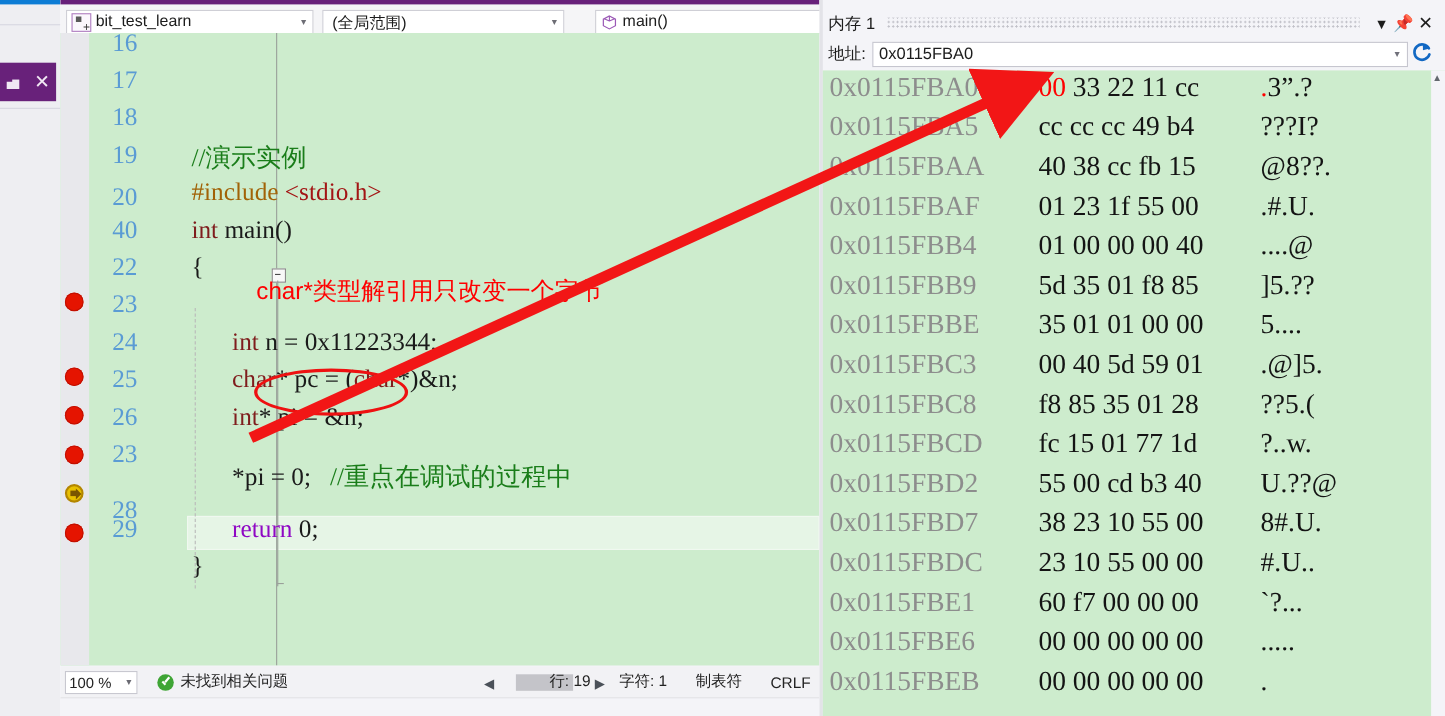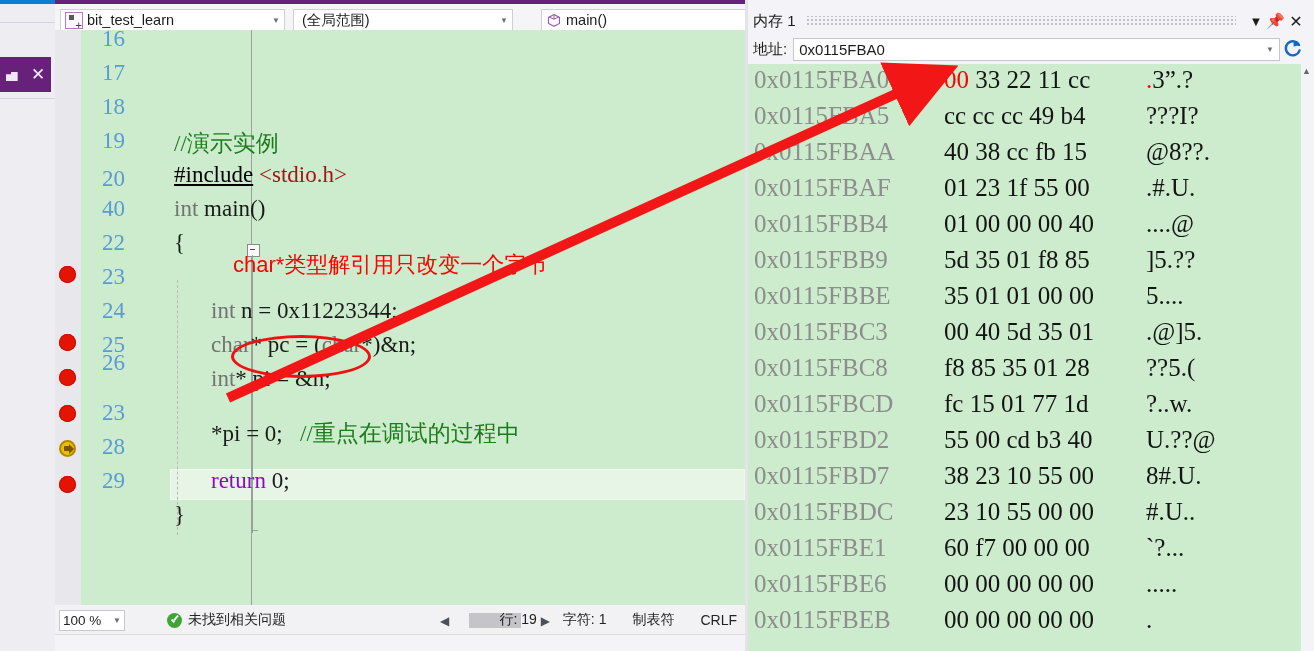--- a/index.html
+++ b/index.html
@@ -46,25 +46,25 @@
   .cur-arrow{position:absolute;left:4px;width:17px;height:17px;border-radius:50%;background:#e8c000;
     border:2px solid #b38600;box-sizing:border-box;}
   .cur-arrow:before{content:"";position:absolute;left:2.5px;top:4px;width:7px;height:5px;background:#7a5500;}
   .cur-arrow:after{content:"";position:absolute;left:8px;top:2px;width:0;height:0;border-left:5px solid #7a5500;
     border-top:5px solid transparent;border-bottom:5px solid transparent;}
   .linenos{position:absolute;left:26px;top:0;width:50px;height:649px;}
   .lineno{position:absolute;right:6px;font-family:"Liberation Serif","DejaVu Serif",serif;font-size:23px;color:#5a9bd4;}
   .vbar{position:absolute;left:196px;top:0;width:1px;height:575px;background:#9aa09a;}
   .codelines{position:absolute;left:82px;top:0;width:608px;height:510px;}
   .cl{position:absolute;left:0;white-space:pre;font-family:"Liberation Serif","DejaVu Serif",serif;font-size:23px;color:#1a1a1a;}
-  .k-blue{color:#737373;}
+  .k-blue{color:#7f1d1d;}
   .k-purple{color:#8f08c4;}
   .k-green{color:#1a7d1a;}
   .k-red{color:#a31515;}
-  .k-gray{color:#000000;text-decoration:underline;}
+  .k-gray{color:#a16207;}
   .k-dark{color:#1a1a1a;}
   .cur-line-hl{position:absolute;left:115px;top:439px;width:575px;height:31px;background:#e6f5e6;border:1px solid #f0f8f0;box-sizing:border-box;}
   .fold-box{position:absolute;left:192px;top:214px;width:11px;height:11px;border:1px solid #8a8a8a;background:#f8f8f8;}
   .fold-box:before{content:"";position:absolute;left:2px;top:4px;width:5px;height:1px;background:#4a4a4a;}
   .brace-line{position:absolute;left:197px;top:225px;width:1px;height:278px;background:#9aa09a;}
   .brace-foot{position:absolute;left:197px;top:500px;width:6px;height:1px;background:#9aa09a;}
   .indent-guide{position:absolute;left:122px;top:250px;width:0;height:255px;border-left:1px dashed #b9b9b9;}
   .annot-red{position:absolute;left:178px;top:220px;font-size:22px;color:#ff0000;font-family:"Liberation Sans","DejaVu Sans",sans-serif;white-space:nowrap;}
   .ellipse{position:absolute;left:176px;top:305px;width:134px;height:37px;border:3px solid #ee1111;border-radius:50%;}
 
@@ -72,21 +72,21 @@
   .ed-scroll{position:absolute;left:723px;top:30px;width:22px;height:575px;background:#f4f4f8;border-left:1px solid #e3e3e8;box-sizing:border-box;}
   .ed-scroll .sb-up,.ed-scroll .sb-dn{position:absolute;left:3px;width:16px;height:16px;color:#63686e;font-size:11px;text-align:center;line-height:16px;}
   .ed-scroll .sb-up{top:10px;}
   .ed-scroll .sb-dn{bottom:8px;}
   .ed-thumb{position:absolute;left:3px;top:210px;width:16px;height:185px;background:#bfc3c8;}
   .sb-mark{position:absolute;left:7px;width:9px;height:9px;background:#9c2b2b;}
   .sb-bluebar{position:absolute;left:0px;top:363px;width:22px;height:3px;background:#0b2fd0;}
 
   
   .statusbar{position:absolute;left:0;top:606px;width:690px;height:28px;background:#f2f2f5;
-    display:flex;align-items:center;font-size:14px;color:#232323;gap:24px;}
+    display:flex;align-items:center;font-size:14px;color:#232323;}
   .sb-zoom{margin-left:4px;width:66px;height:21px;border:1px solid #c8c8d0;background:#fff;display:flex;align-items:center;
     justify-content:space-between;padding:0 3px;box-sizing:border-box;font-size:13.5px;}
   .sb-zoom .z-ar{font-size:8px;color:#6a6a72;}
   .sb-ok{margin-left:18px;display:flex;align-items:center;gap:6px;}
   .ok-dot{width:15px;height:15px;border-radius:50%;background:#3fa535;position:relative;}
   .ok-dot:before{content:"";position:absolute;left:4px;top:7px;width:4px;height:2px;background:#fff;transform:rotate(45deg);}
   .ok-dot:after{content:"";position:absolute;left:6px;top:4px;width:6px;height:2px;background:#fff;transform:rotate(-50deg);}
   .hsb{position:absolute;left:385px;top:612px;width:110px;height:17px;display:flex;align-items:center;justify-content:space-between;}
   .hsb .har{color:#4b5159;font-size:12px;}
   .hsb .hthumb{width:52px;height:15px;background:#c4c4c9;}
@@ -180,23 +180,23 @@
         <span class="lineno" style="top:-4px">16</span>
         <span class="lineno" style="top:30px">17</span>
         <span class="lineno" style="top:64px">18</span>
         <span class="lineno" style="top:98px">19</span>
         <span class="lineno" style="top:136px">20</span>
         <span class="lineno" style="top:166px">40</span>
         <span class="lineno" style="top:200px">22</span>
         <span class="lineno" style="top:234px">23</span>
         <span class="lineno" style="top:268px">24</span>
         <span class="lineno" style="top:302px">25</span>
-        <span class="lineno" style="top:320px">26</span>
+        <span class="lineno" style="top:336px">26</span>
         <span class="lineno" style="top:370px">23</span>
-        <span class="lineno" style="top:404px">28</span>
+        <span class="lineno" style="top:421px">28</span>
         <span class="lineno" style="top:438px">29</span>
       </div>
 
       <div class="vbar"></div>
       <div class="fold-box"></div>
       <div class="brace-line"></div>
       <div class="brace-foot"></div>
       <div class="indent-guide"></div>
 
       <div class="codelines">
@@ -279,21 +279,21 @@
     </div>
 
     <div class="mem-body">
       <div class="mem-line" style="top:2px"><span class="ml-addr">0x0115FBA0</span><span class="ml-hex"><span class="hl-red">00</span> 33 22 11 cc</span><span class="ml-asc"><span class="hl-red">.</span>3”.?</span></div>
       <div class="mem-line" style="top:38px"><span class="ml-addr">0x0115FBA5</span><span class="ml-hex">cc cc cc 49 b4</span><span class="ml-asc">???I?</span></div>
       <div class="mem-line" style="top:74px"><span class="ml-addr">0x0115FBAA</span><span class="ml-hex">40 38 cc fb 15</span><span class="ml-asc">@8??.</span></div>
       <div class="mem-line" style="top:110px"><span class="ml-addr">0x0115FBAF</span><span class="ml-hex">01 23 1f 55 00</span><span class="ml-asc">.#.U.</span></div>
       <div class="mem-line" style="top:146px"><span class="ml-addr">0x0115FBB4</span><span class="ml-hex">01 00 00 00 40</span><span class="ml-asc">....@</span></div>
       <div class="mem-line" style="top:182px"><span class="ml-addr">0x0115FBB9</span><span class="ml-hex">5d 35 01 f8 85</span><span class="ml-asc">]5.??</span></div>
       <div class="mem-line" style="top:218px"><span class="ml-addr">0x0115FBBE</span><span class="ml-hex">35 01 01 00 00</span><span class="ml-asc">5....</span></div>
-      <div class="mem-line" style="top:254px"><span class="ml-addr">0x0115FBC3</span><span class="ml-hex">00 40 5d 35 01</span><span class="ml-asc">.@]5.</span></div>
+      <div class="mem-line" style="top:254px"><span class="ml-addr">0x0115FBC3</span><span class="ml-hex">00 40 5d 59 01</span><span class="ml-asc">.@]5.</span></div>
       <div class="mem-line" style="top:290px"><span class="ml-addr">0x0115FBC8</span><span class="ml-hex">f8 85 35 01 28</span><span class="ml-asc">??5.(</span></div>
       <div class="mem-line" style="top:326px"><span class="ml-addr">0x0115FBCD</span><span class="ml-hex">fc 15 01 77 1d</span><span class="ml-asc">?..w.</span></div>
       <div class="mem-line" style="top:362px"><span class="ml-addr">0x0115FBD2</span><span class="ml-hex">55 00 cd b3 40</span><span class="ml-asc">U.??@</span></div>
       <div class="mem-line" style="top:398px"><span class="ml-addr">0x0115FBD7</span><span class="ml-hex">38 23 10 55 00</span><span class="ml-asc">8#.U.</span></div>
       <div class="mem-line" style="top:434px"><span class="ml-addr">0x0115FBDC</span><span class="ml-hex">23 10 55 00 00</span><span class="ml-asc">#.U..</span></div>
       <div class="mem-line" style="top:470px"><span class="ml-addr">0x0115FBE1</span><span class="ml-hex">60 f7 00 00 00</span><span class="ml-asc">`?...</span></div>
       <div class="mem-line" style="top:506px"><span class="ml-addr">0x0115FBE6</span><span class="ml-hex">00 00 00 00 00</span><span class="ml-asc">.....</span></div>
       <div class="mem-line" style="top:542px"><span class="ml-addr">0x0115FBEB</span><span class="ml-hex">00 00 00 00 00</span><span class="ml-asc">.</span></div>
 
     </div>

